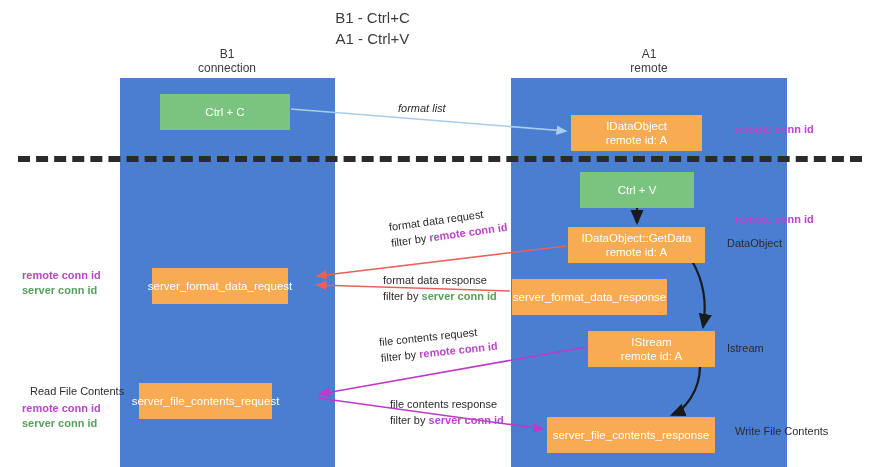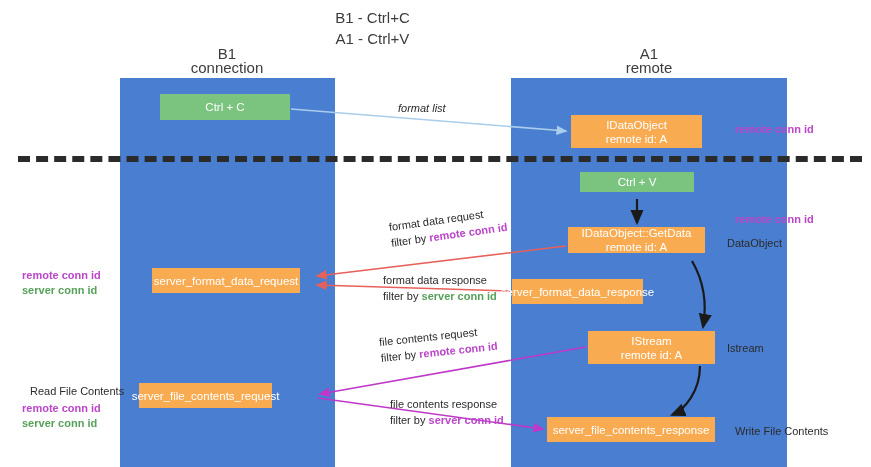--- a/index.html
+++ b/index.html
@@ -21,21 +21,21 @@
   .column {
     position: absolute;
     background: #4a7ed0;
   }
   #col-b1 { left: 120px; top: 78px; width: 215px; height: 389px; }
   #col-a1 { left: 511px; top: 78px; width: 276px; height: 389px; }
 
   .col-header {
     position: absolute;
     text-align: center;
-    font-size: 15px;
+    font-size: 12px;
     color: #3c3c3c;
     line-height: 14px;
     width: 180px;
   }
   #hdr-b1 { left: 137px; top: 47px; }
   #hdr-a1 { left: 559px; top: 47px; }
   .col-header .l1 { display: block; }
   .col-header .l2 { display: block; }
 
   
@@ -64,32 +64,32 @@
     position: absolute;
     box-sizing: border-box;
     display: flex;
     flex-direction: column;
     align-items: center;
     justify-content: center;
     color: #ffffff;
     font-size: 11.5px;
     line-height: 14px;
     text-align: center;
-    padding: 10px 6px;
+    padding: 18px 6px;
   }
   .node.green { background: #7bc47f; }
   .node.orange { background: #f9ab52; }
   .node .ln { display: block; white-space: nowrap; }
 
   #n-ctrlc   { left: 160px; top: 94px;  width: 130px; height: 26px; }
   #n-idobj   { left: 571px; top: 115px; width: 131px; height: 33px; }
   #n-ctrlv   { left: 580px; top: 172px; width: 114px; height: 16px; align-items: center; }
   #n-getdata { left: 568px; top: 227px; width: 137px; height: 26px; }
-  #n-sfdreq  { left: 152px; top: 268px; width: 148px; height: 25px; }
-  #n-sfdres  { left: 512px; top: 279px; width: 131px; height: 25px; }
+  #n-sfdreq  { left: 152px; top: 268px; width: 136px; height: 25px; }
+  #n-sfdres  { left: 512px; top: 279px; width: 155px; height: 25px; }
   #n-istream { left: 588px; top: 331px; width: 127px; height: 33px; }
   #n-sfcreq  { left: 139px; top: 383px; width: 133px; height: 25px; }
   #n-sfcres  { left: 547px; top: 417px; width: 168px; height: 25px; }
 
   
   .flow-label {
     position: absolute;
     font-size: 11px;
     color: #2b2b2b;
     line-height: 16px;

